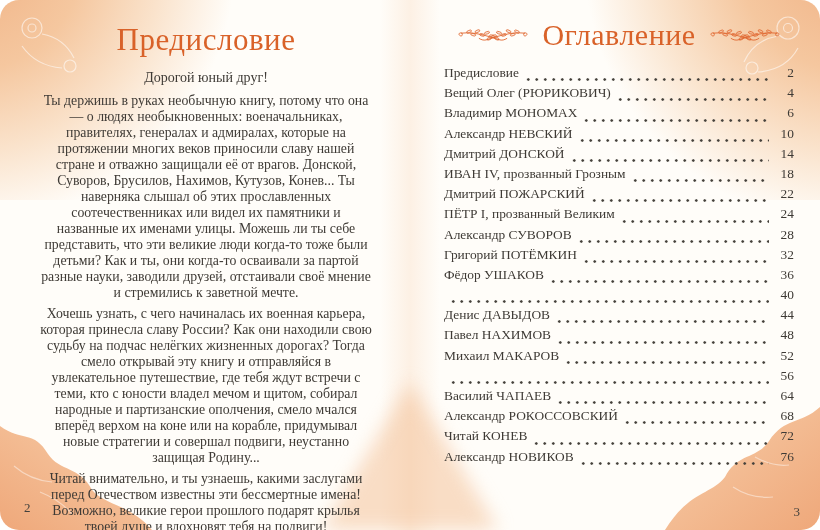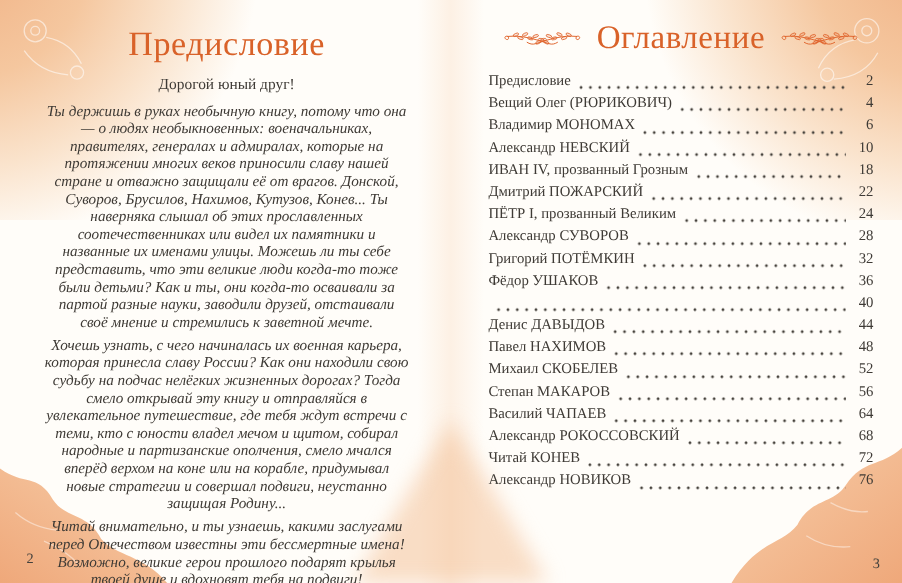--- a/index.html
+++ b/index.html
@@ -1,40 +1,41 @@
 <!DOCTYPE html>
 <html lang="ru"><head>
 <meta charset="utf-8">
 <style>
   html,body { margin:0; padding:0; }
   .spread {
     position:relative; width:820px; height:530px;
     background:#fffdf9; overflow:hidden;
     font-family:"Liberation Serif", serif;
     color:#3e3a35;
+    border-radius:19px;
   }
   
   .corner { position:absolute; pointer-events:none; }
   .corner-tl { left:0; top:0; width:250px; height:200px;
     background: radial-gradient(circle at -30px -40px, #f0b184 0%, #f5c79f 30%, #fae3cc 52%, rgba(255,253,249,0) 72%); }
   .corner-tr { right:0; top:0; width:250px; height:200px;
     background: radial-gradient(circle at 280px -40px, #f0b184 0%, #f5c79f 30%, #fae3cc 52%, rgba(255,253,249,0) 72%); }
   .wedge { position:absolute; bottom:0; }
   .wedge-bl { left:0; }
   .wedge-br { right:0; }
   .gutter-band { position:absolute; left:380px; top:0; width:60px; height:530px;
     background:linear-gradient(to right, rgba(244,190,144,0) 0%, rgba(244,190,144,0.20) 50%, rgba(244,190,144,0) 100%); }
   .gutter-tri { position:absolute; left:300px; top:382px; filter:blur(9px); }
   .deco { position:absolute; pointer-events:none; }
   
   .page-left { position:absolute; left:40px; top:22px; width:332px; text-align:center; }
   .page-title { margin:0; font-weight:400; font-size:31px; letter-spacing:0.5px; color:#d96229; }
   .page-left .page-title { margin-bottom:12px; }
   .salutation { margin:0 0 7px 0; font-size:14px; }
-  .body-par { margin:0 0 5px 0; font-size:13.8px; line-height:16px;font-style:italic; }
+  .body-par { margin:0 0 5px 0; font-size:13.8px; line-height:16px; }
   .pagenum { position:absolute; font-size:13px; color:#42403c; }
   .pagenum-left  { left:24px;  bottom:14px; }
   .pagenum-right { right:20px; bottom:10px; }
   
   .page-right { position:absolute; left:444px; top:18px; width:350px; }
   .toc-title-row { display:flex; align-items:center; justify-content:center; gap:13px; margin-bottom:13px; }
   .toc-title-row .page-title { font-size:30px; }
   .toc-list { margin-top:4px; }
   .toc-row { display:flex; align-items:baseline; height:20.2px; font-size:13.4px; }
   .toc-label { white-space:nowrap; }
@@ -163,20 +164,25 @@
           <span class="toc-label">Владимир МОНОМАХ</span>
           <span class="toc-dots"></span>
           <span class="toc-page">6</span>
         </div>
       <div class="toc-row">
           <span class="toc-label">Александр НЕВСКИЙ</span>
           <span class="toc-dots"></span>
           <span class="toc-page">10</span>
         </div>
       <div class="toc-row">
+          <span class="toc-label">Дмитрий ДОНСКОЙ</span>
+          <span class="toc-dots"></span>
+          <span class="toc-page">14</span>
+        </div>
+      <div class="toc-row">
           <span class="toc-label">ИВАН IV, прозванный Грозным</span>
           <span class="toc-dots"></span>
           <span class="toc-page">18</span>
         </div>
       <div class="toc-row">
           <span class="toc-label">Дмитрий ПОЖАРСКИЙ</span>
           <span class="toc-dots"></span>
           <span class="toc-page">22</span>
         </div>
       <div class="toc-row">
@@ -207,26 +213,25 @@
           <span class="toc-label">Денис ДАВЫДОВ</span>
           <span class="toc-dots"></span>
           <span class="toc-page">44</span>
         </div>
       <div class="toc-row">
           <span class="toc-label">Павел НАХИМОВ</span>
           <span class="toc-dots"></span>
           <span class="toc-page">48</span>
         </div>
       <div class="toc-row">
-          <span class="toc-label">Михаил СКОБЕЛЕВ</span>
+          <span class="toc-label">Михаил МАКАРОВ</span>
           <span class="toc-dots"></span>
           <span class="toc-page">52</span>
         </div>
       <div class="toc-row">
-          <span class="toc-label">Степан МАКАРОВ</span>
           <span class="toc-dots"></span>
           <span class="toc-page">56</span>
         </div>
       <div class="toc-row">
           <span class="toc-label">Василий ЧАПАЕВ</span>
           <span class="toc-dots"></span>
           <span class="toc-page">64</span>
         </div>
       <div class="toc-row">
           <span class="toc-label">Александр РОКОССОВСКИЙ</span>

